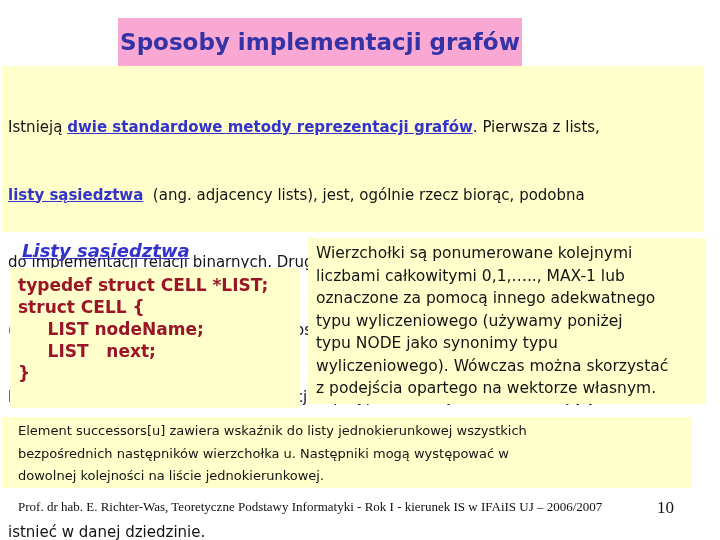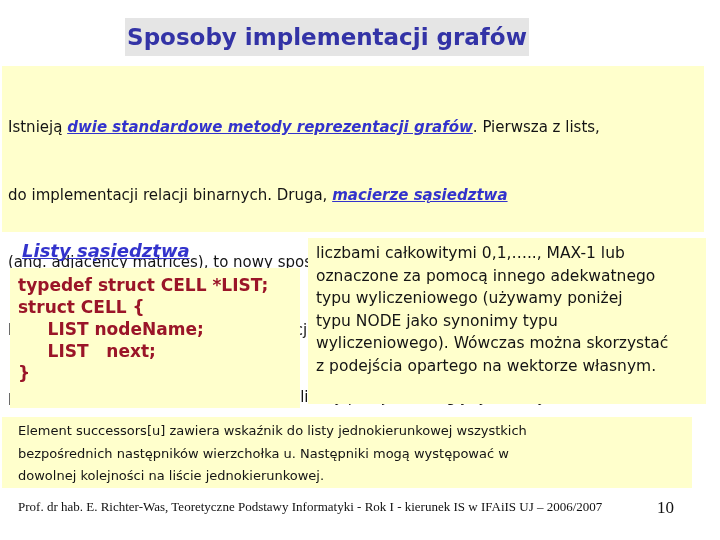--- a/index.html
+++ b/index.html
@@ -1,35 +1,35 @@
 <!DOCTYPE html>
 <html><head>
 <meta charset="utf-8">
 <style>
   html,body{margin:0;padding:0;background:#fff;}
   .slide{
     position:relative;width:720px;height:540px;background:#ffffff;
     font-family:"DejaVu Sans",sans-serif;color:#141414;overflow:hidden;
   }
   .title-box{
-    position:absolute;left:118px;top:18px;width:404px;height:38px;
-    background:#e5e5e5;display:flex;align-items:center;justify-content:center;margin-left:7px;
+    position:absolute;left:118px;top:18px;width:404px;height:48px;
+    background:#f9a8d4;display:flex;align-items:center;justify-content:center;
   }
   .title-box .title-text{
     font-size:23px;font-weight:bold;color:#3333a6;white-space:nowrap;
   }
   .note-box{background:#ffffcc;position:absolute;}
   .main-box{
     left:2px;top:66px;width:702px;height:166px;
     padding:5px 6px 0 6px;box-sizing:border-box;
     font-size:15px;line-height:22.5px;white-space:pre-wrap;
   }
   .main-box .line{white-space:pre;}
   .link{
-    color:#3333cc;font-style:italic;font-weight:bold;text-decoration:underline;
+    color:#3333cc;font-weight:bold;text-decoration:underline;
     cursor:pointer;
   }
   .section-heading{
     position:absolute;left:22px;top:240px;
     font-size:18px;font-weight:bold;font-style:italic;color:#3333cc;
     text-decoration:underline;
   }
   .code-box{
     left:10px;top:268px;width:290px;height:140px;
     padding:6px 0 0 8px;box-sizing:border-box;
@@ -62,38 +62,40 @@
 <body>
 
 <div class="slide">
 
   <div class="title-box">
     <span class="title-text">Sposoby implementacji grafów</span>
   </div>
 
   <div class="note-box main-box">
     <div class="line"><span>Istnieją </span><span class="link">dwie standardowe metody reprezentacji grafów</span><span>. Pierwsza z lists,</span></div>
+    <div class="line"><span class="link">listy sąsiedztwa</span><span>  (ang. adjacency lists), jest, ogólnie rzecz biorąc, podobna</span></div>
     <div class="line"><span>do implementacji relacji binarnych. Druga, </span><span class="link">macierze sąsiedztwa</span></div>
     <div class="line">(ang. adjacency matrices), to nowy sposób reprezentowania relacji binarnych,</div>
     <div class="line">który jest bardziej odpowiedni dla relacji w przypadku których liczba istniejących</div>
     <div class="line">par stanowi znaczącą część całkowitej liczby par, jakie mogłyby teoretycznie</div>
     <div class="line">istnieć w danej dziedzinie.</div>
   </div>
 
   <div class="section-heading">Listy sąsiedztwa</div>
 
   <div class="note-box code-box">
     <div class="code-line">typedef struct CELL *LIST;</div>
     <div class="code-line">struct CELL {</div>
     <div class="code-line">     LIST nodeName;</div>
     <div class="code-line">     LIST   next;</div>
     <div class="code-line">}</div>
   </div>
 
   <div class="note-box right-box">
+    <div class="line">Wierzchołki są ponumerowane kolejnymi</div>
     <div class="line">liczbami całkowitymi 0,1,….., MAX-1 lub</div>
     <div class="line">oznaczone za pomocą innego adekwatnego</div>
     <div class="line">typu wyliczeniowego (używamy poniżej</div>
     <div class="line">typu NODE jako synonimy typu</div>
     <div class="line">wyliczeniowego). Wówczas można skorzystać</div>
     <div class="line">z podejścia opartego na wektorze własnym.</div>
   </div>
 
   <div class="note-box bottom-box">
     <div class="line">Element successors[u] zawiera wskaźnik do listy jednokierunkowej wszystkich</div>

